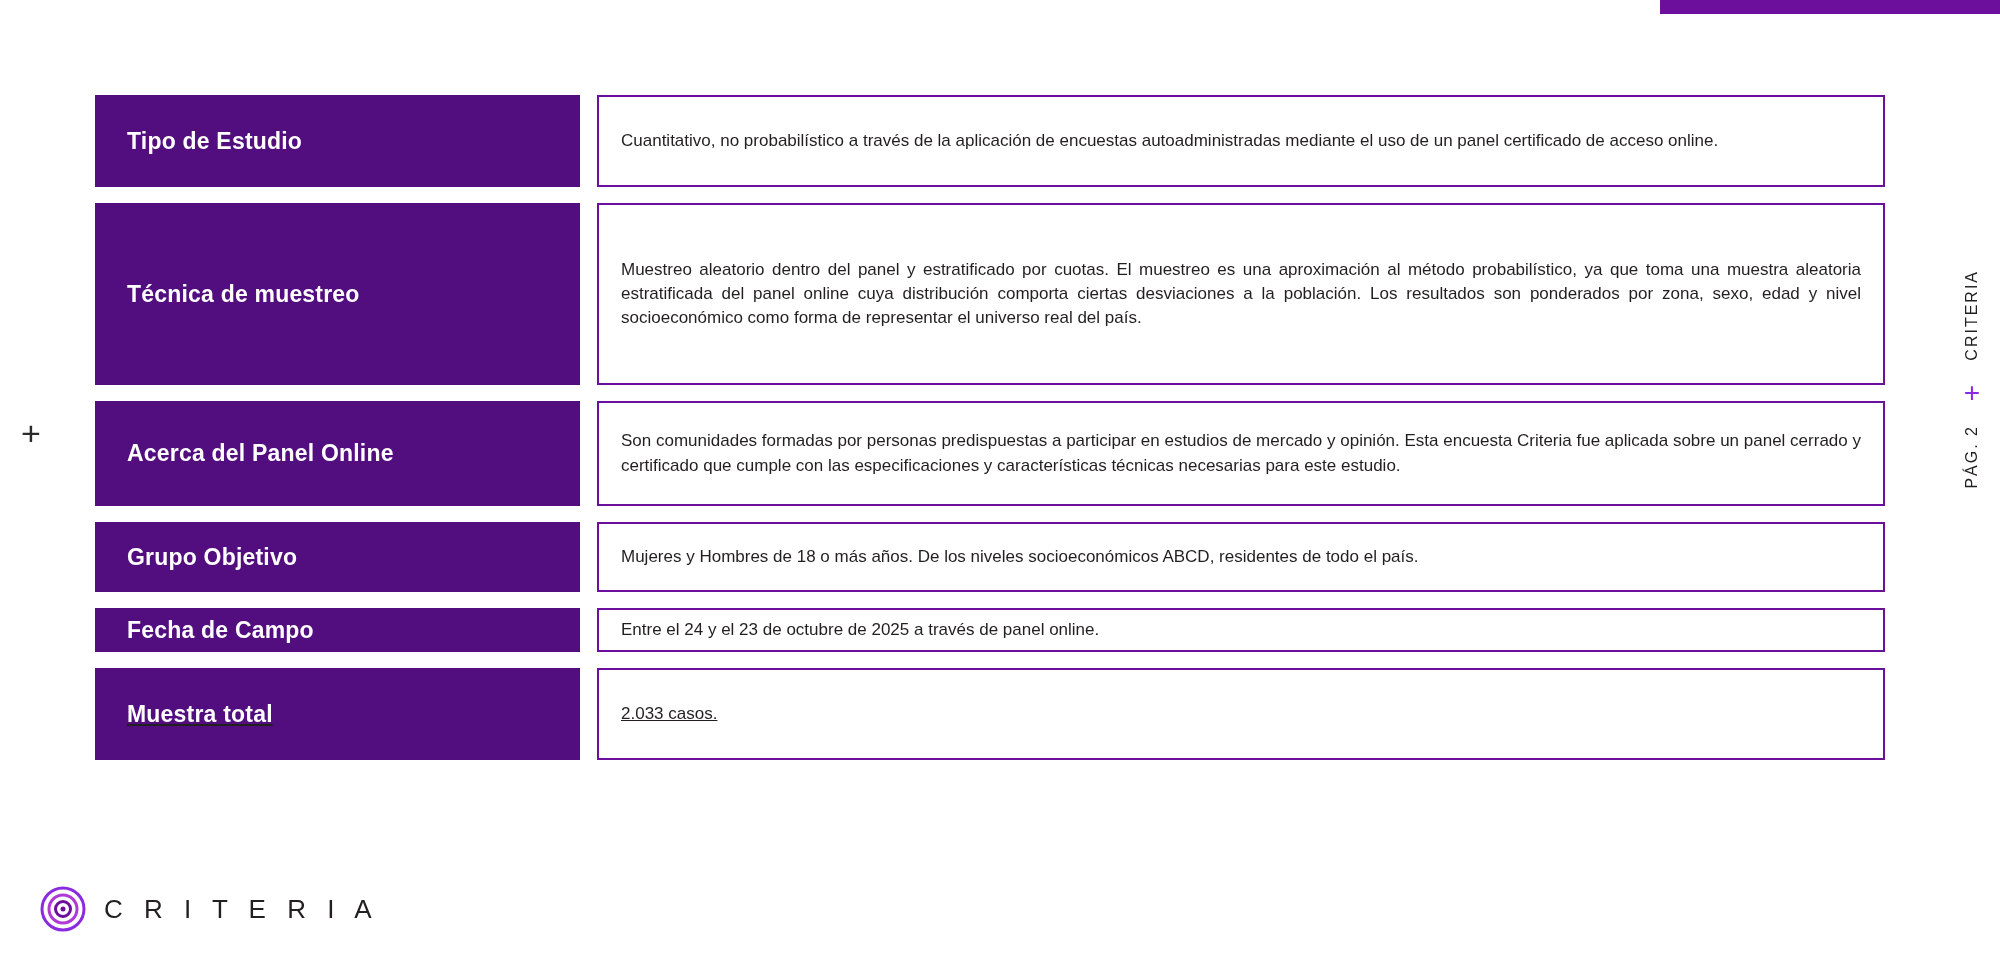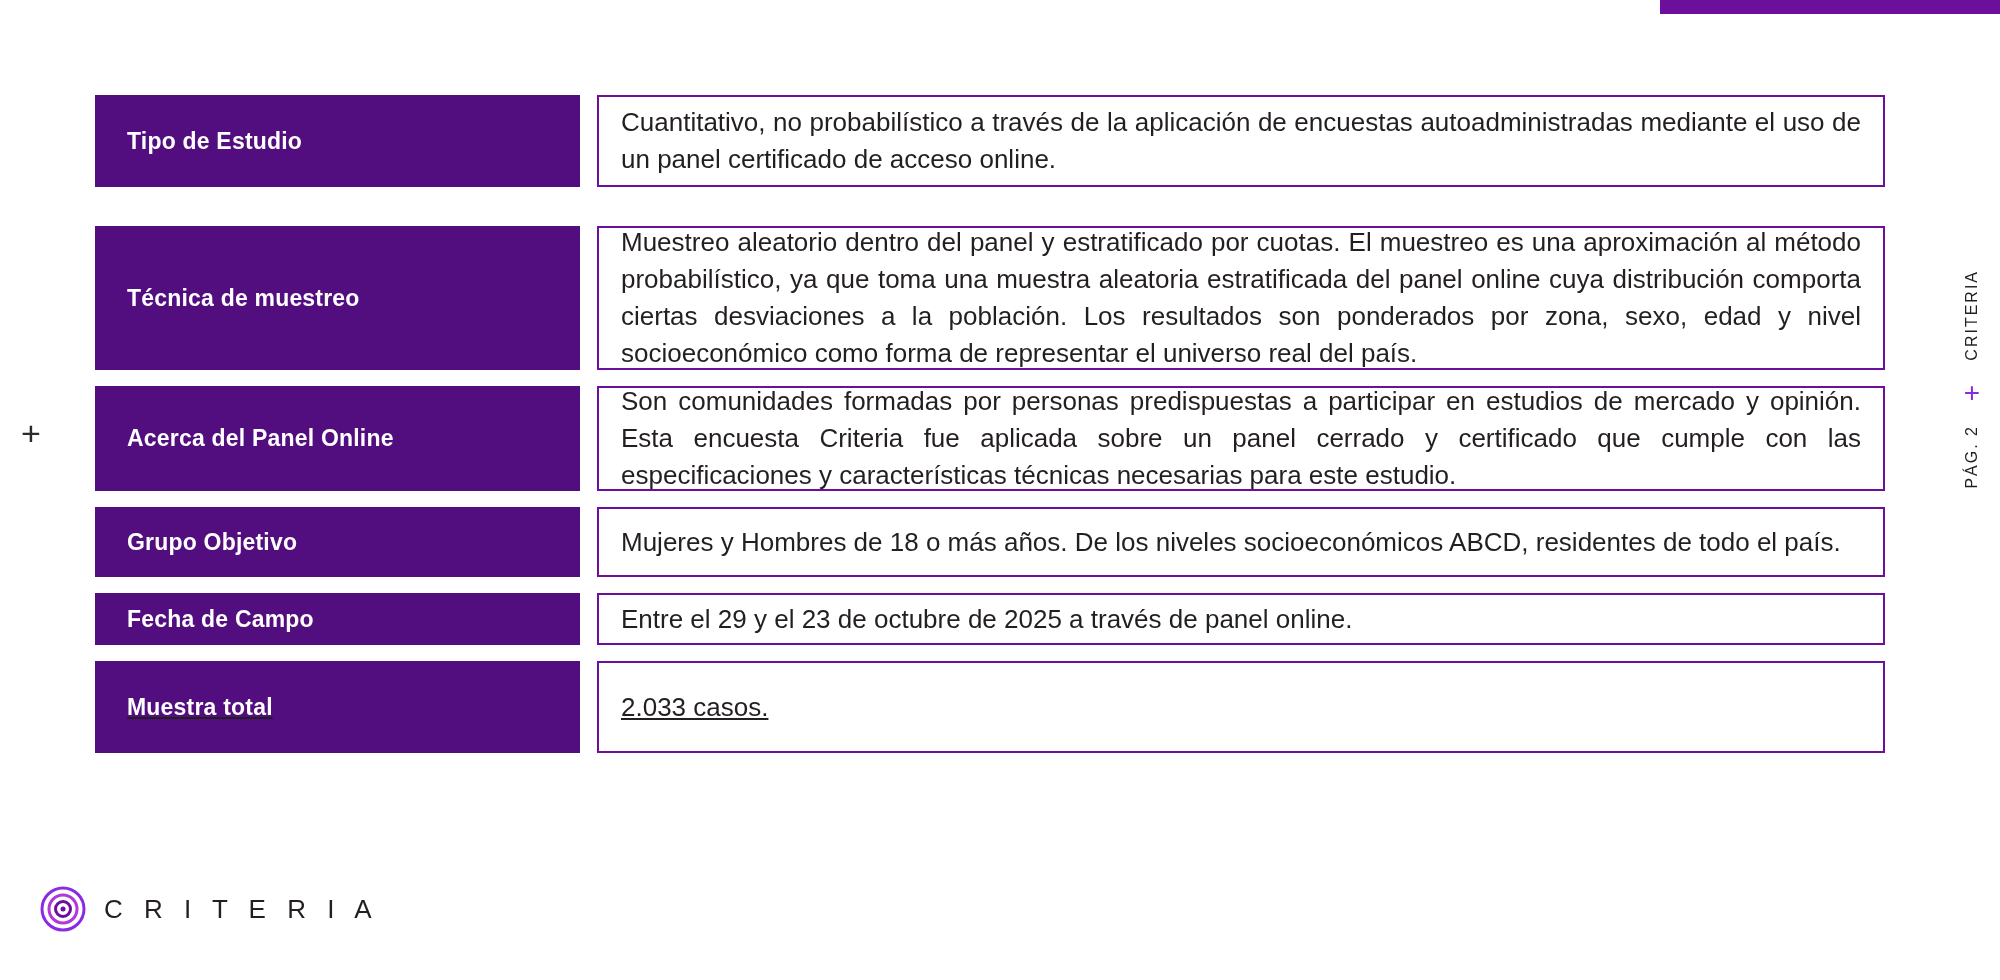--- a/index.html
+++ b/index.html
@@ -104,35 +104,35 @@
   }
   .spacer { width: 17px; }
 
   .text-cell {
     flex: 1;
     border: 2px solid #6b0f9c;
     box-sizing: border-box;
     display: flex;
     align-items: center;
     padding: 6px 22px;
-    font-size: 26px;
+    font-size: 17px;
     line-height: 1.42;
     color: #231f20;
     text-align: justify;
     text-justify: inter-word;
     background: #ffffff;
   }
   .text-cell.left-align { text-align: left; }
 
   
   .h1 { height: 92px; }
-  .h2 { height: 144px; margin-top: 23px; }
+  .h2 { height: 182px; }
   .h3 { height: 105px; }
   .h4 { height: 70px; }
-  .h5 { height: 52px; }
+  .h5 { height: 44px; }
   .h6 { height: 92px; }
 
   
   .footer {
     position: absolute;
     left: 40px;
     bottom: 48px;
     display: flex;
     align-items: center;
   }
@@ -183,21 +183,21 @@
 
   <div class="row">
     <div class="label-cell h4">Grupo Objetivo</div>
     <div class="spacer"></div>
     <div class="text-cell h4">Mujeres y Hombres de 18 o más años. De los niveles socioeconómicos ABCD, residentes de todo el país.</div>
   </div>
 
   <div class="row">
     <div class="label-cell h5">Fecha de Campo</div>
     <div class="spacer"></div>
-    <div class="text-cell h5 left-align">Entre el 29 y el 23 de octubre de 2025 a través de panel online.</div>
+    <div class="text-cell h5 left-align">Entre el 24 y el 23 de octubre de 2025 a través de panel online.</div>
   </div>
 
   <div class="row">
     <div class="label-cell h6">Muestra total</div>
     <div class="spacer"></div>
     <div class="text-cell h6 left-align">2.033 casos.</div>
   </div>
 
 </div>
 

